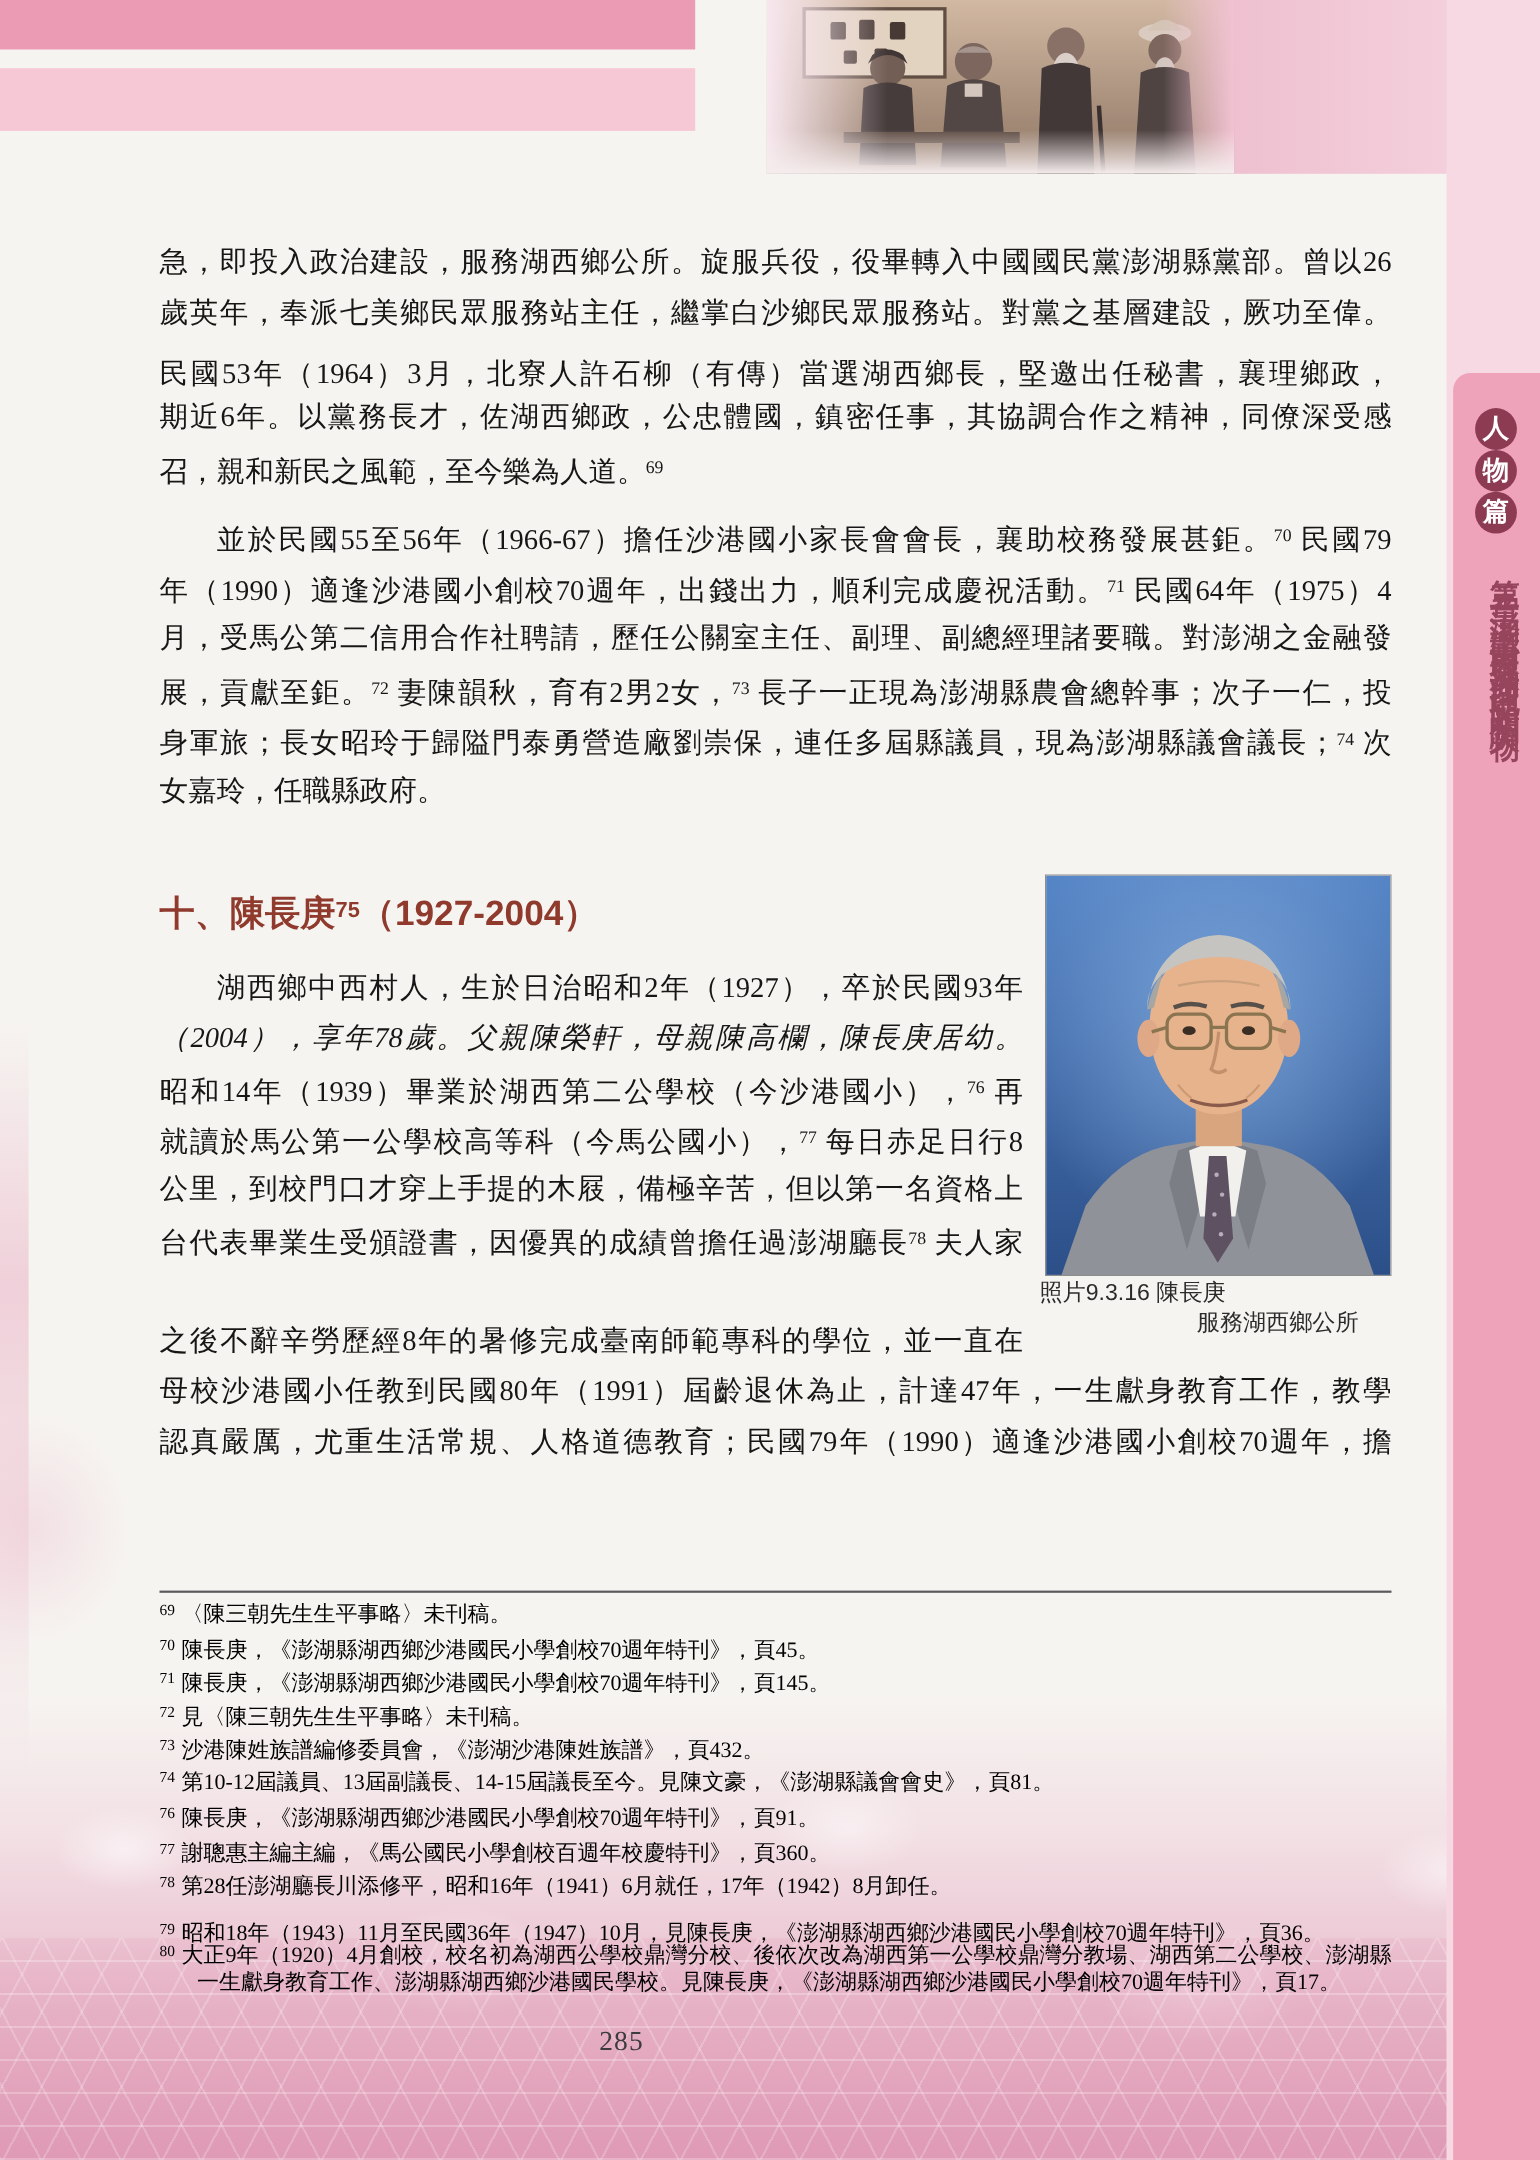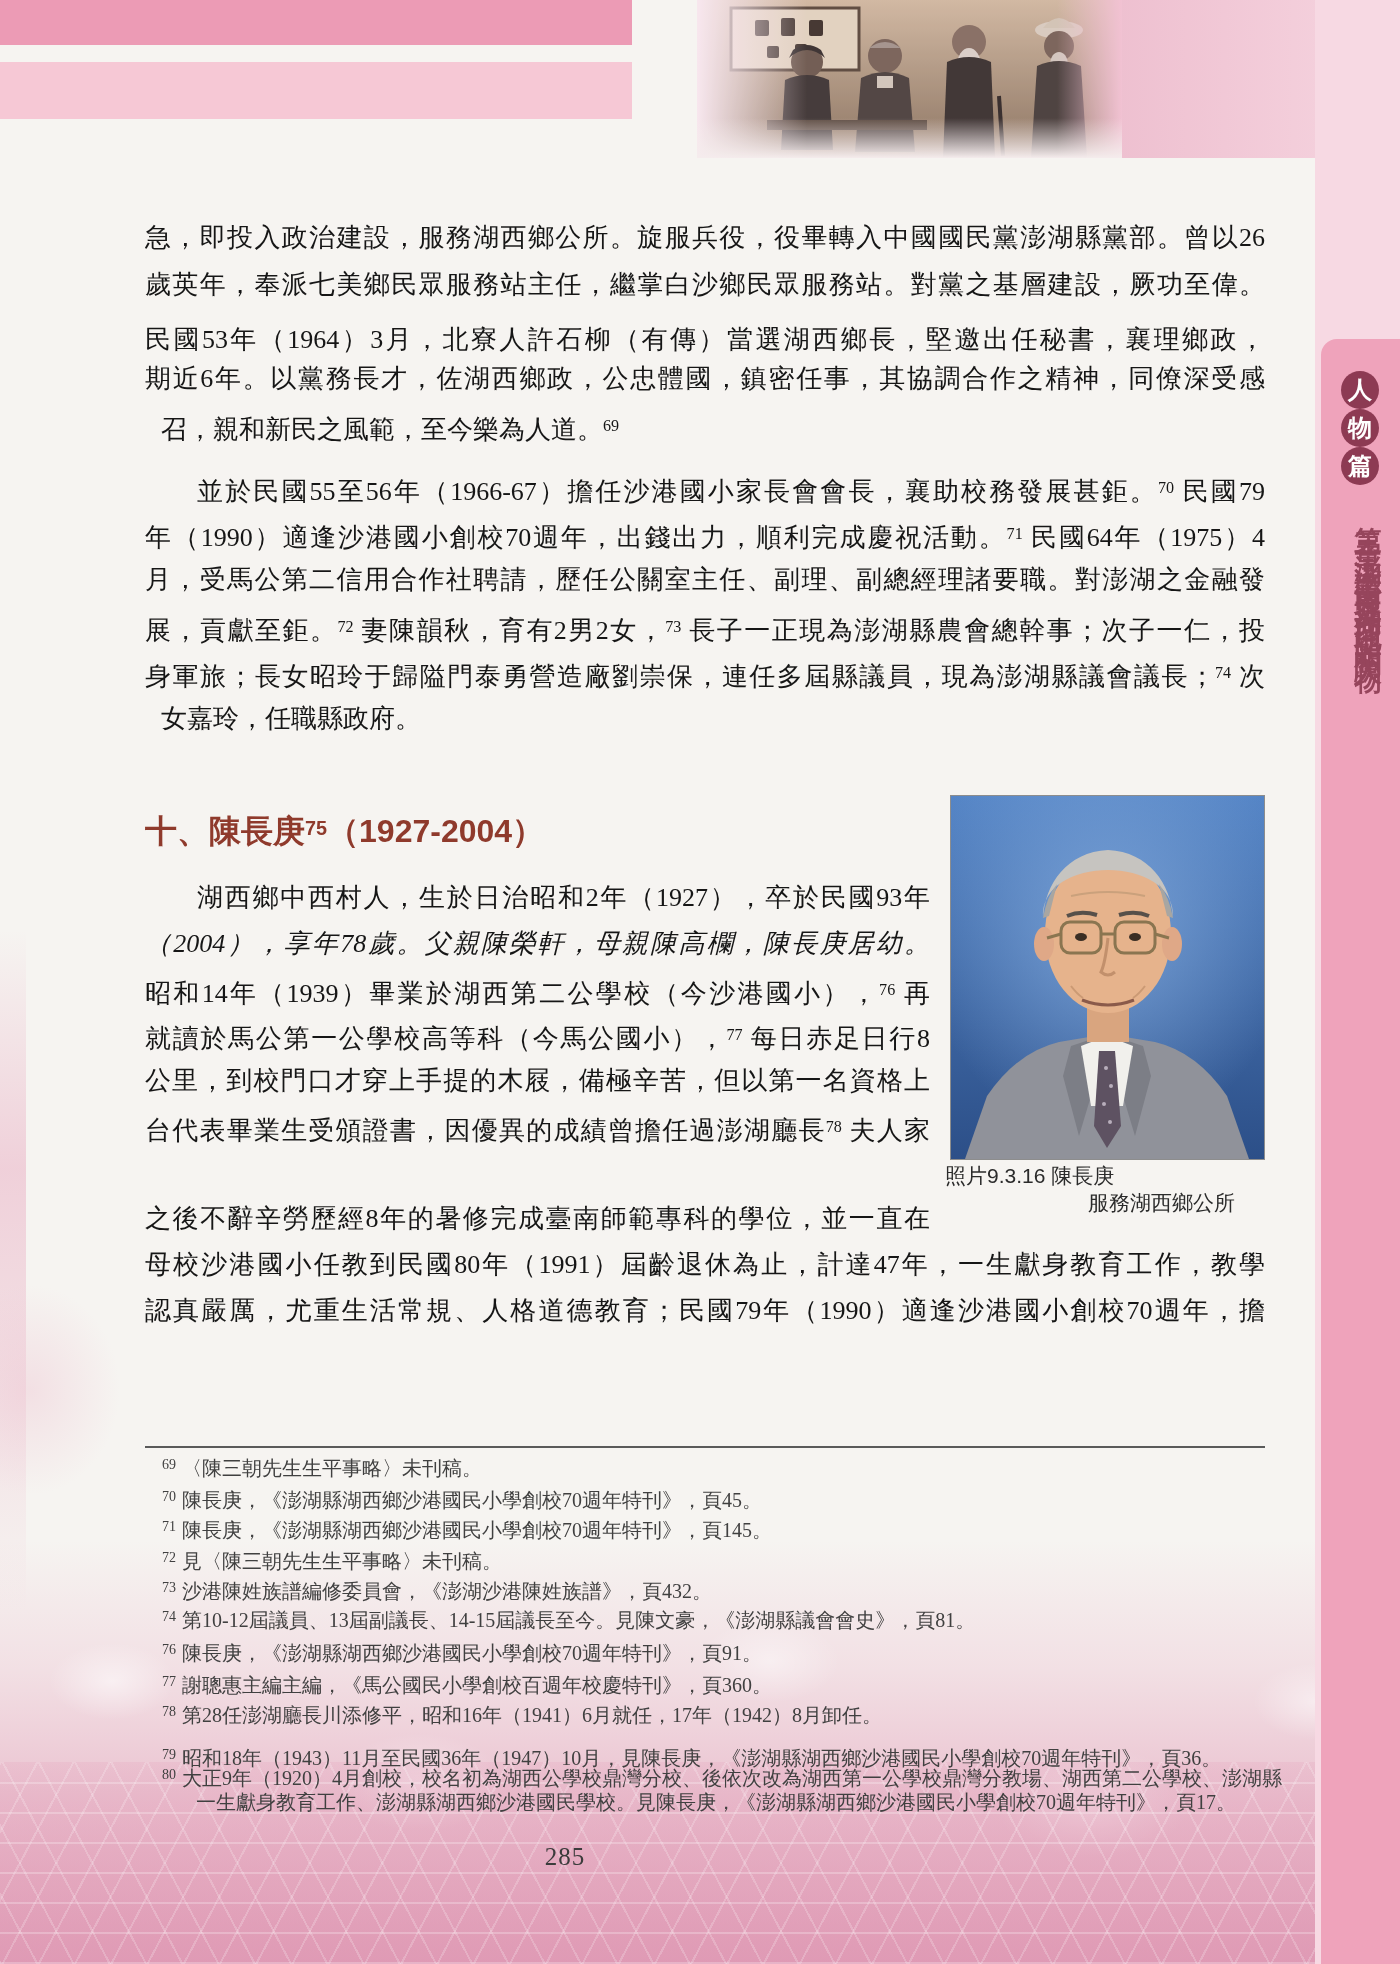--- a/index.html
+++ b/index.html
@@ -50,43 +50,43 @@
   .chapter-vert{position:absolute;left:1334px;top:505px;width:52px;height:720px;
       writing-mode:vertical-rl;text-orientation:upright;letter-spacing:7px;
       font-size:27px;font-weight:700;color:#96455c;text-align:left;
       font-family:"Liberation Serif","DejaVu Serif",serif;}
 
   
   .bline{position:absolute;left:145px;width:1120px;height:47px;line-height:47px;
       font-size:26px;color:#161616;text-align:justify;text-align-last:justify;
       text-justify:inter-character;overflow:hidden;}
   .bline.narrow{width:785px;}
-  .bline.plain{text-align:center;text-align-last:left;margin-left:16px;}
+  .bline.plain{text-align:center;text-align-last:left;}
   .bline.indent{text-indent:52px;}
   sup{font-size:.62em;vertical-align:7px;letter-spacing:0;}
 
   .heading{position:absolute;left:145px;top:806px;width:700px;height:44px;line-height:44px;
       font-family:"Liberation Sans","DejaVu Sans",sans-serif;font-weight:bold;
       font-size:32px;color:#8f3a2c;}
 
   
   .portrait{position:absolute;left:950px;top:795px;width:315px;height:365px;
       border:1px solid #8d8d8d;box-sizing:border-box;}
   .portrait svg{display:block;}
   .caption1{position:absolute;left:945px;top:1163px;width:320px;height:26px;line-height:26px;
       font-family:"Liberation Sans","DejaVu Sans",sans-serif;font-size:21px;color:#2b2b2b;}
   .caption2{position:absolute;left:945px;top:1190px;width:290px;height:26px;line-height:26px;
       text-align:right;font-family:"Liberation Sans","DejaVu Sans",sans-serif;
       font-size:21px;color:#2b2b2b;}
 
   
   .fn-rule{position:absolute;left:145px;top:1446px;width:1120px;height:0;
       border-top:2px solid #5a5a5a;}
-  .fn{position:absolute;left:162px;width:1120px;height:28px;line-height:28px;
-      font-size:20px;color:#404040;white-space:nowrap;overflow:hidden;}
+  .fn{position:absolute;left:145px;width:1120px;height:28px;line-height:28px;
+      font-size:20px;color:#000000;white-space:nowrap;overflow:hidden;}
   .fn .fn-num{font-size:14px;vertical-align:6px;margin-right:6px;}
   .fn.cont{padding-left:34px;width:1086px;}
 
   .page-num{position:absolute;left:145px;top:1843px;width:840px;text-align:center;
       font-size:25px;color:#3c3c3c;letter-spacing:1px;}
 </style>
 </head>
 <body>
 
 <div class="page">

